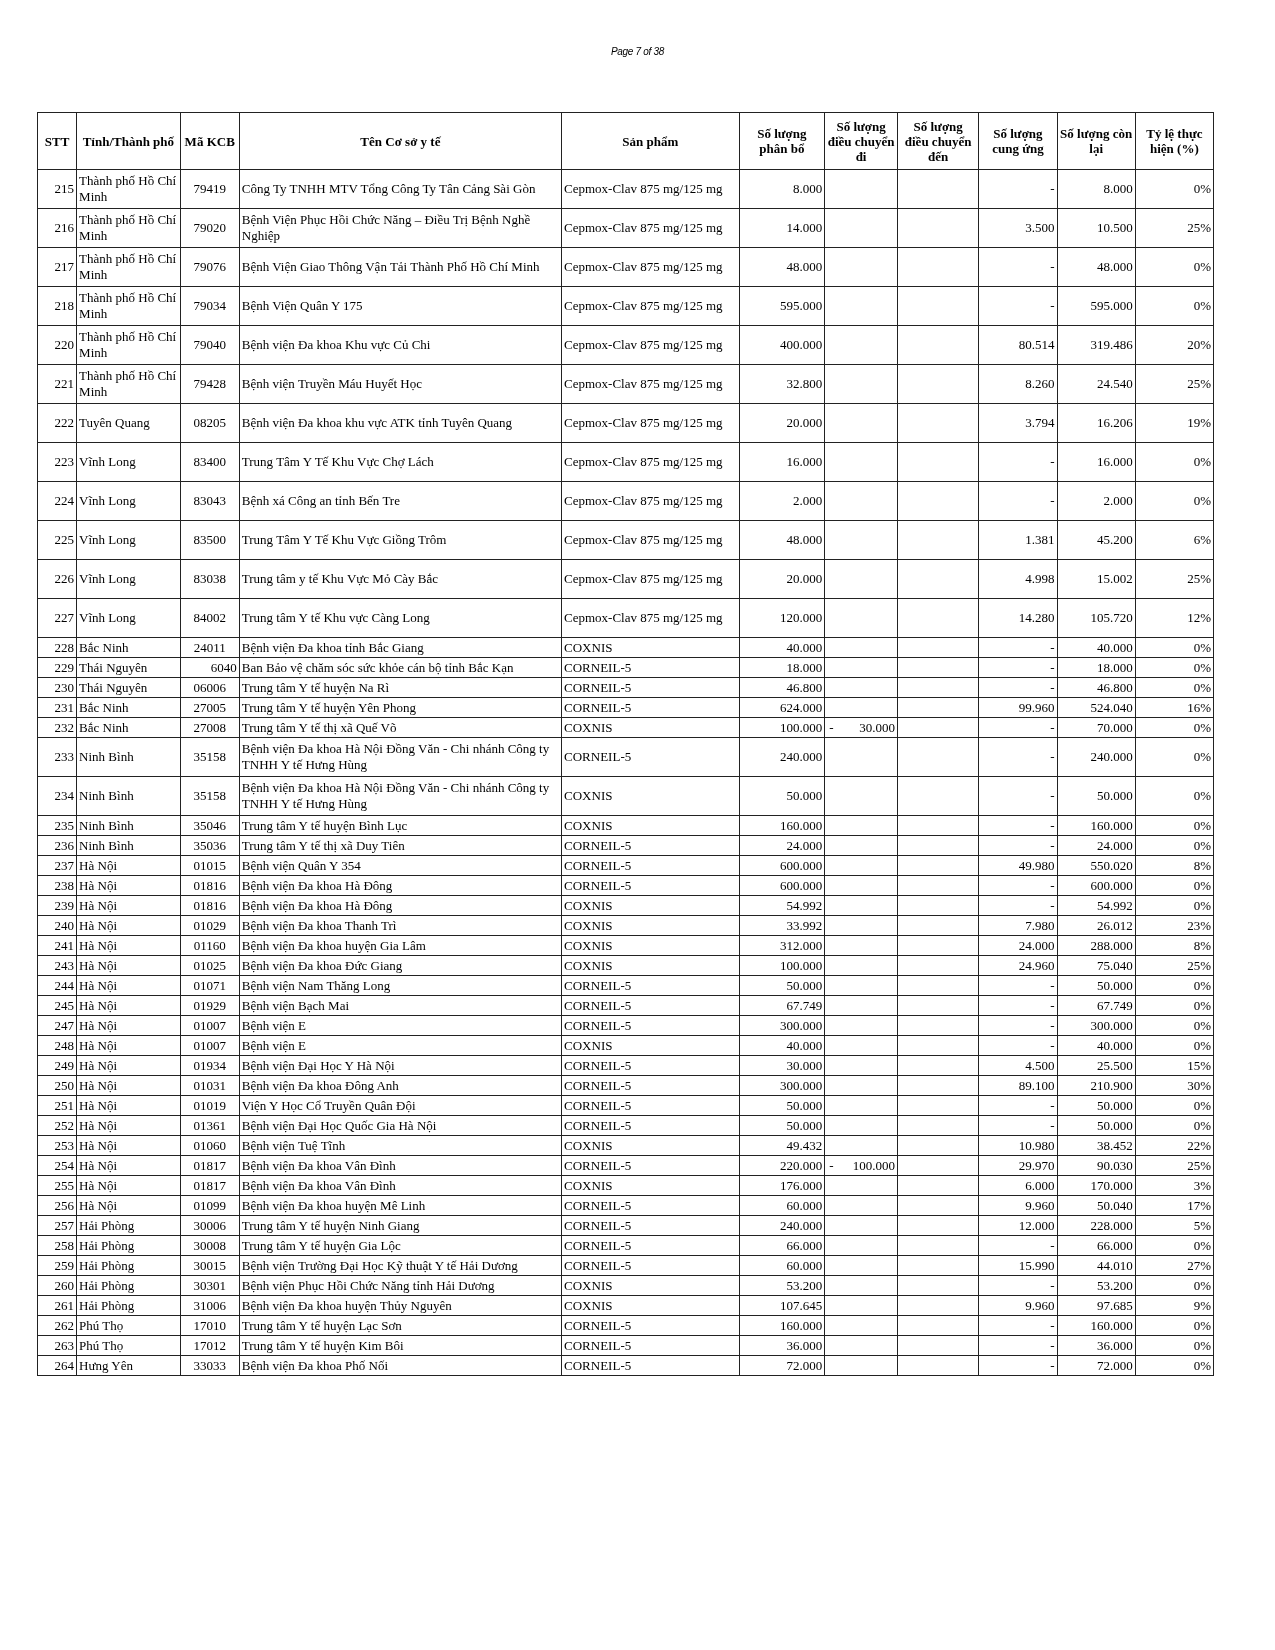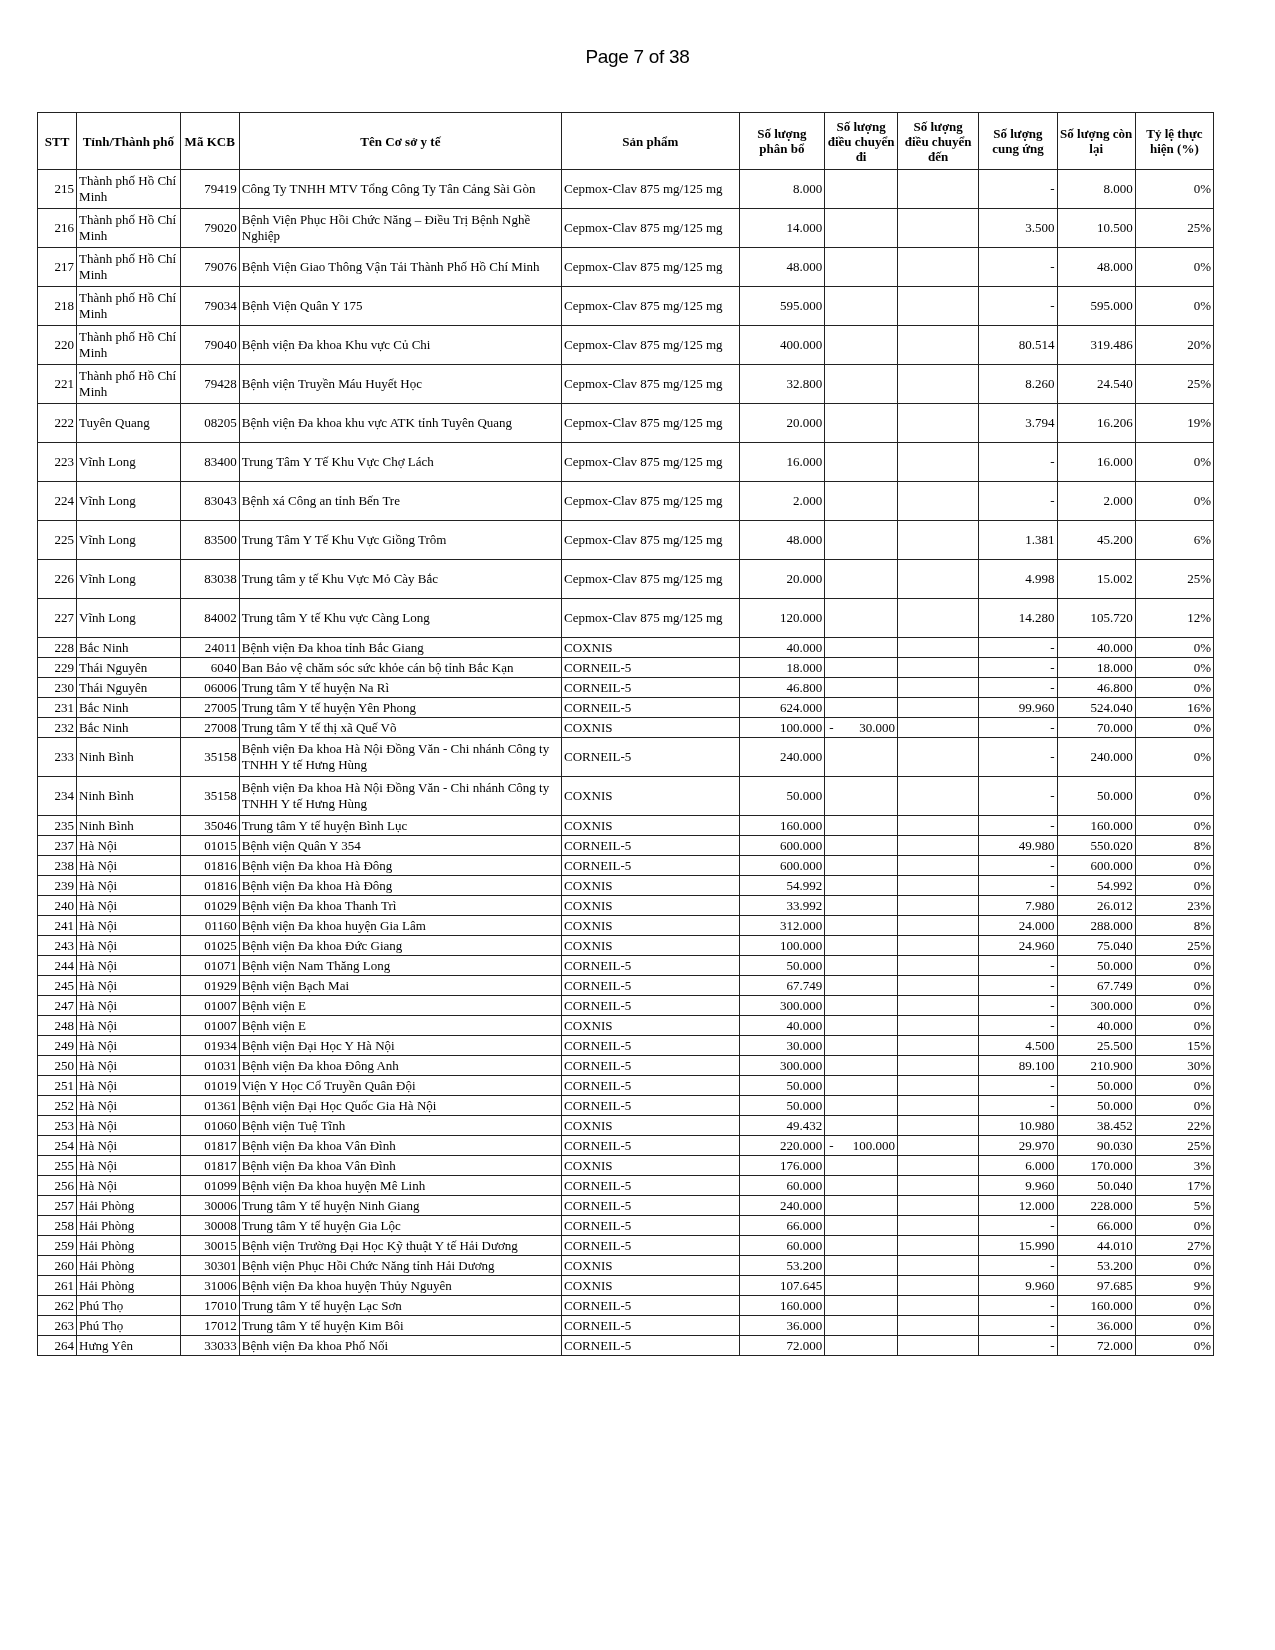--- a/index.html
+++ b/index.html
@@ -1,29 +1,29 @@
 <!DOCTYPE html>
 <html><head>
 <meta charset="utf-8">
 <style>
   html, body { margin: 0; padding: 0; background: #ffffff; }
   body { width: 1275px; height: 1650px; position: relative; font-family: "Liberation Serif", "DejaVu Serif", serif; color: #000; }
-  .page-header { position: absolute; top: 46px; left: 0; width: 1275px; text-align: center; font-family: "Liberation Sans", "DejaVu Sans", sans-serif; font-size: 19px; letter-spacing: -0.3px; }
+  .page-header { position: absolute; top: 46px; left: 0; width: 1275px; text-align: center; font-family: "Liberation Sans", "DejaVu Sans", sans-serif; font-size: 10px; letter-spacing: -0.3px; font-style: italic; }
   table.data { position: absolute; top: 112px; left: 37px; width: 1177px; border-collapse: collapse; table-layout: fixed; font-size: 13px; }
   table.data th, table.data td { border: 1.5px solid #222; padding: 0 2px; line-height: 16px; }
   table.data th { font-weight: bold; text-align: center; vertical-align: middle; height: 56px; font-size: 13px; line-height: 15px; }
   table.data td { vertical-align: middle; }
   tr.r2 td { height: 38px; }
   tr.r1 td { height: 19px; }
   td.num { text-align: right; padding-right: 7px; }
   td.stt { text-align: right; padding-right: 1px; }
   td.pct { text-align: right; padding-right: 2px; }
   td.dc { position: relative; text-align: right; padding-right: 6px; }
   td.dc .minus { position: absolute; left: 4px; }
-  td.code { text-align: right; }
+  td.code { text-align: center; }
   td.code.right { text-align: right; padding-right: 2px; margin-top: 44px; }
 </style>
 </head>
 <body>
 
 <div class="page-header">Page 7 of 38</div>
 
 <table class="data">
   <colgroup>
     <col style="width:37px">
@@ -308,20 +308,33 @@
         <td>Trung tâm Y tế huyện Bình Lục</td>
         <td>COXNIS</td>
         <td class="num">160.000</td>
         <td class="dc"></td>
         <td class="num"></td>
         <td class="num">-</td>
         <td class="num">160.000</td>
         <td class="pct">0%</td>
       </tr>
       <tr class="r1">
+        <td class="stt">236</td>
+        <td>Ninh Bình</td>
+        <td class="code">35036</td>
+        <td>Trung tâm Y tế thị xã Duy Tiên</td>
+        <td>CORNEIL-5</td>
+        <td class="num">24.000</td>
+        <td class="dc"></td>
+        <td class="num"></td>
+        <td class="num">-</td>
+        <td class="num">24.000</td>
+        <td class="pct">0%</td>
+      </tr>
+      <tr class="r1">
         <td class="stt">237</td>
         <td>Hà Nội</td>
         <td class="code">01015</td>
         <td>Bệnh viện Quân Y 354</td>
         <td>CORNEIL-5</td>
         <td class="num">600.000</td>
         <td class="dc"></td>
         <td class="num"></td>
         <td class="num">49.980</td>
         <td class="num">550.020</td>

